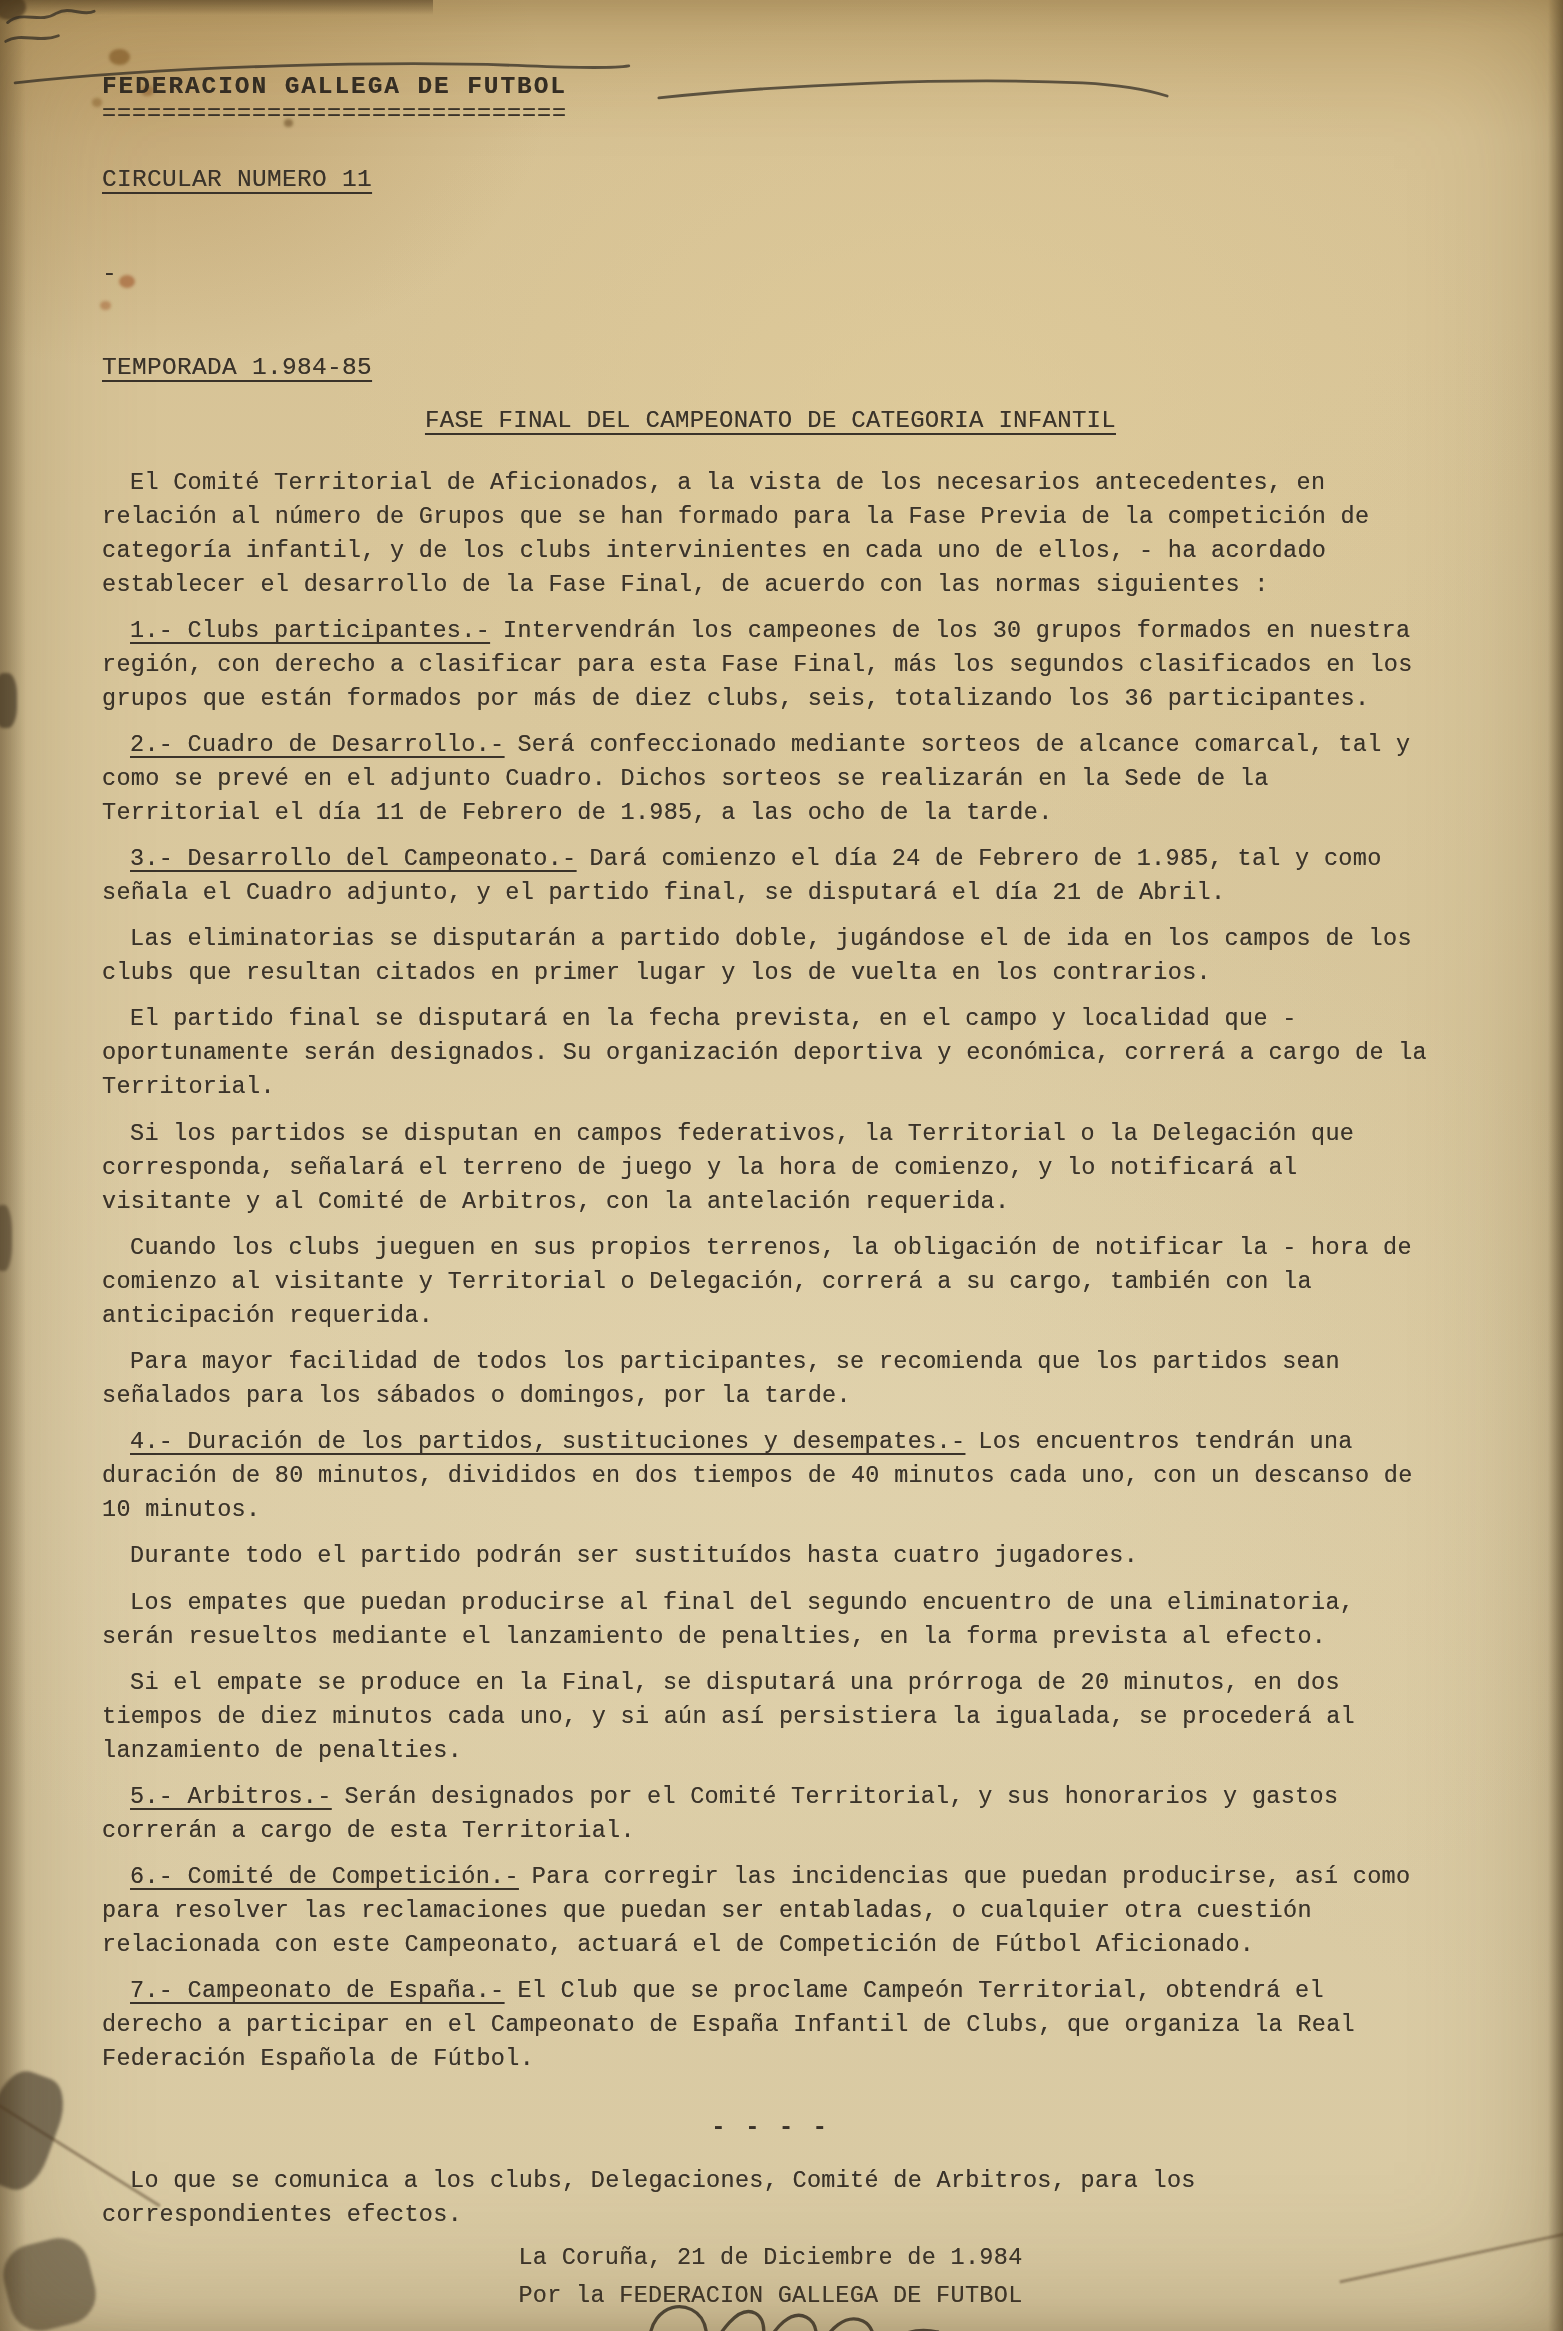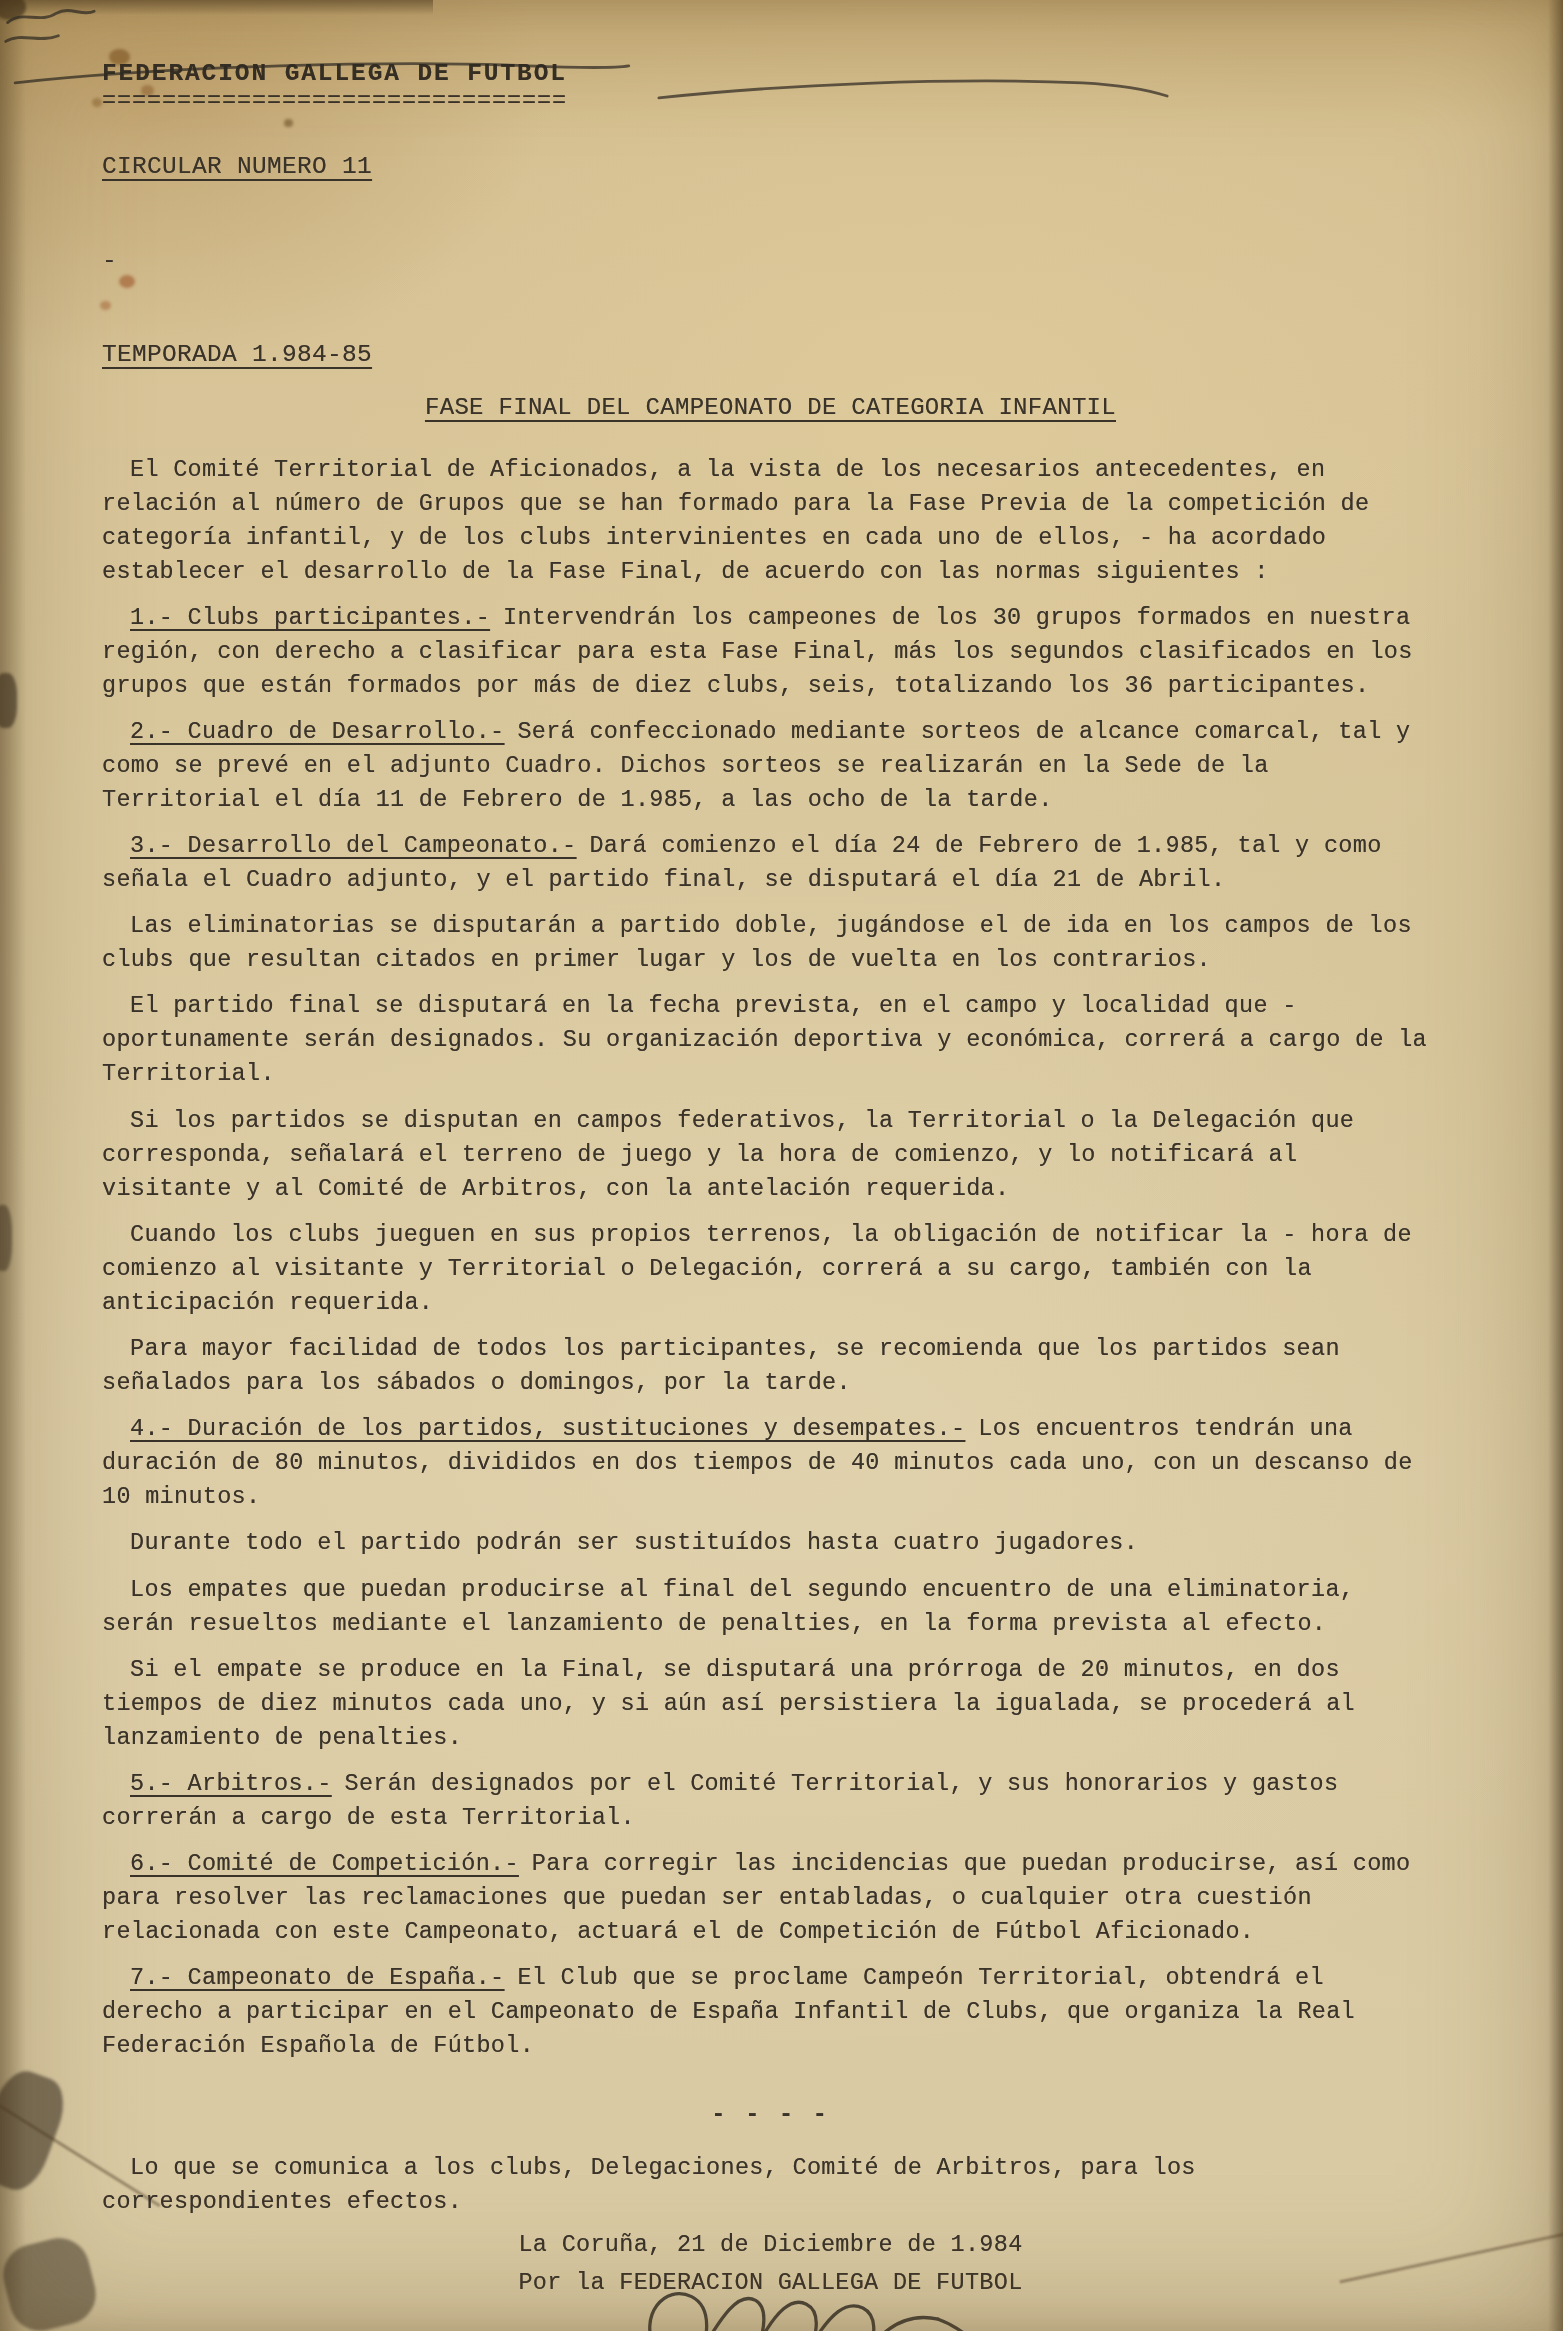--- a/index.html
+++ b/index.html
@@ -15,21 +15,21 @@
     background:
       radial-gradient(942px 659px at 60% 18%, rgba(226,206,156,.55), transparent 65%),
       radial-gradient(1318px 847px at 50% 62%, rgba(230,218,182,.45), transparent 72%),
       radial-gradient(584px 395px at 9% 4%, rgba(150,105,45,.30), transparent 70%),
       radial-gradient(847px 1224px at 100% 50%, rgba(205,186,140,.35), transparent 70%),
       linear-gradient(180deg,#cdb27c 0%,#d6c193 6%,#d9c79c 30%,#dbcba4 62%,#d9caa3 100%);
   }
   .page {
     position:relative; z-index:3;
     box-sizing:border-box; height:100%;
-    padding:40px 124px 28px 102px;
+    padding:53px 124px 28px 102px;
     display:flex; flex-direction:column;
     font-size:23.5px; line-height:34px;
     letter-spacing:0.3px;
     text-shadow:0 0 0.6px rgba(56,50,42,.55);
   }
   .letterhead { margin-top:17px; }
   .lh-name { font-size:24.5px; font-weight:bold; letter-spacing:1.9px; color:#332d24; }
   .lh-rule { margin-top:-7.5px; letter-spacing:0.9px; color:#3a332a; }
   .titlerow { display:flex; justify-content:center; align-items:baseline; gap:60px; margin-top:32px; font-size:24.5px;flex-direction:column; }
   .subtitle { text-align:center; margin-top:19px; font-size:24px; }

